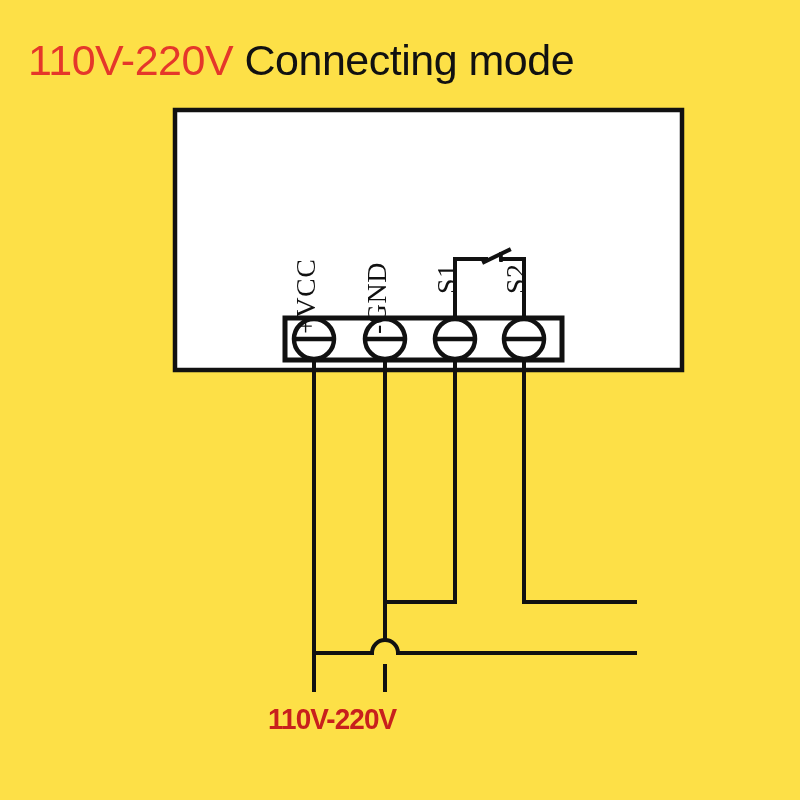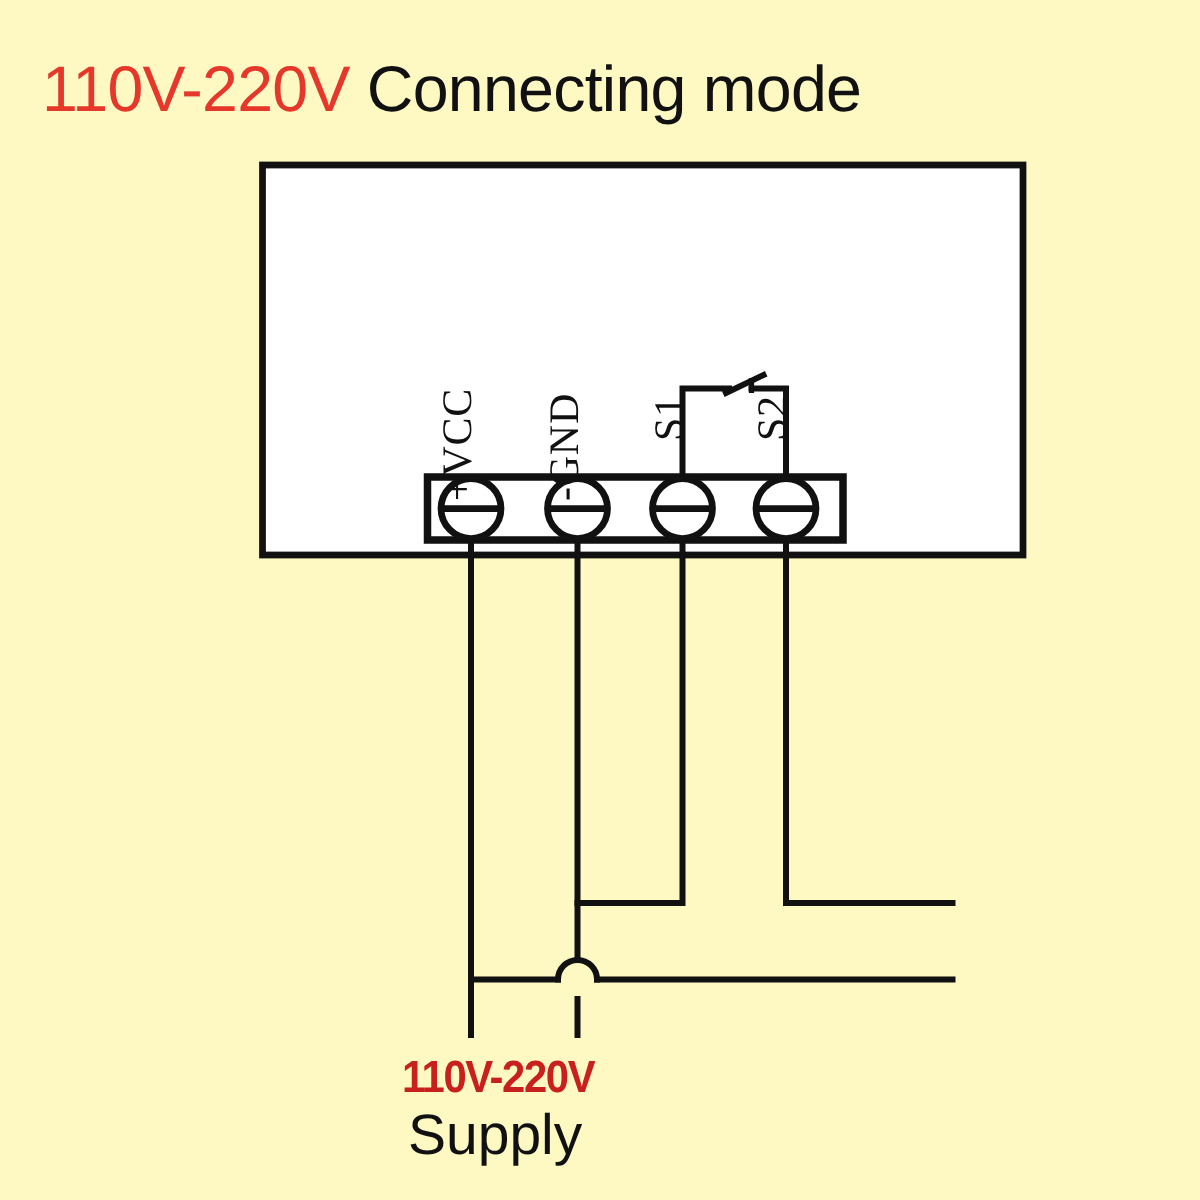--- a/index.html
+++ b/index.html
@@ -13,21 +13,21 @@
     height: 800px;
     font-family: "Liberation Sans", sans-serif;
     overflow: hidden;
     position: relative;
   }
 
   #stage {
     position: relative;
     width: 800px;
     height: 800px;
-    background: #fef9c3;
+    background: #fde047;
     text-align: center;
   }
 
   
   #title {
     position: absolute;
     left: 28px;
     top: 34px;
     font-size: 43px;
     line-height: 52px;
@@ -186,15 +186,14 @@
       <line class="screw-slot" x1="506" y1="339" x2="542" y2="339"></line>
     </g>
   </svg>
 
   <div class="term-label" style="left:322px; top:302px;">+VCC</div>
   <div class="term-label" style="left:393px; top:302px;">-GND</div>
   <div class="term-label" style="left:463px; top:262px;">S1</div>
   <div class="term-label" style="left:532px; top:262px;">S2</div>
 
   <div id="supply-voltage">110V-220V</div>
-  <div class="plain-label" id="supply-label">Supply</div>
 
 </div>
 
 </body></html>

